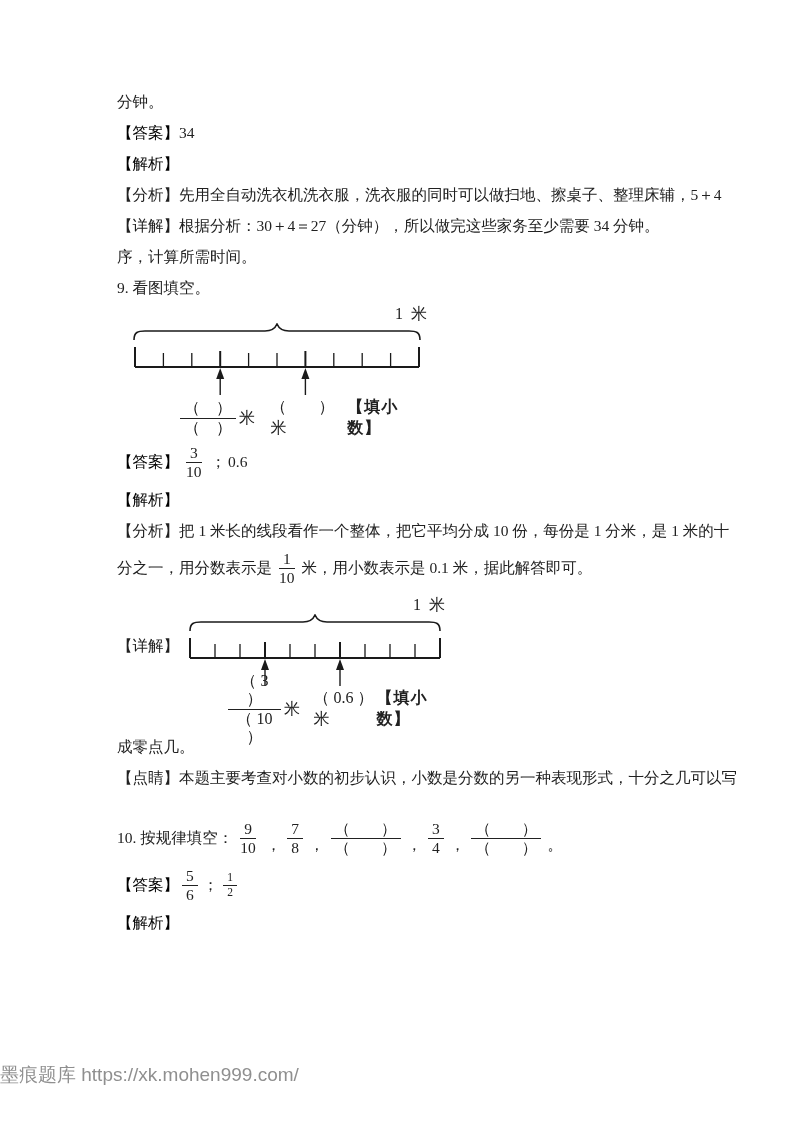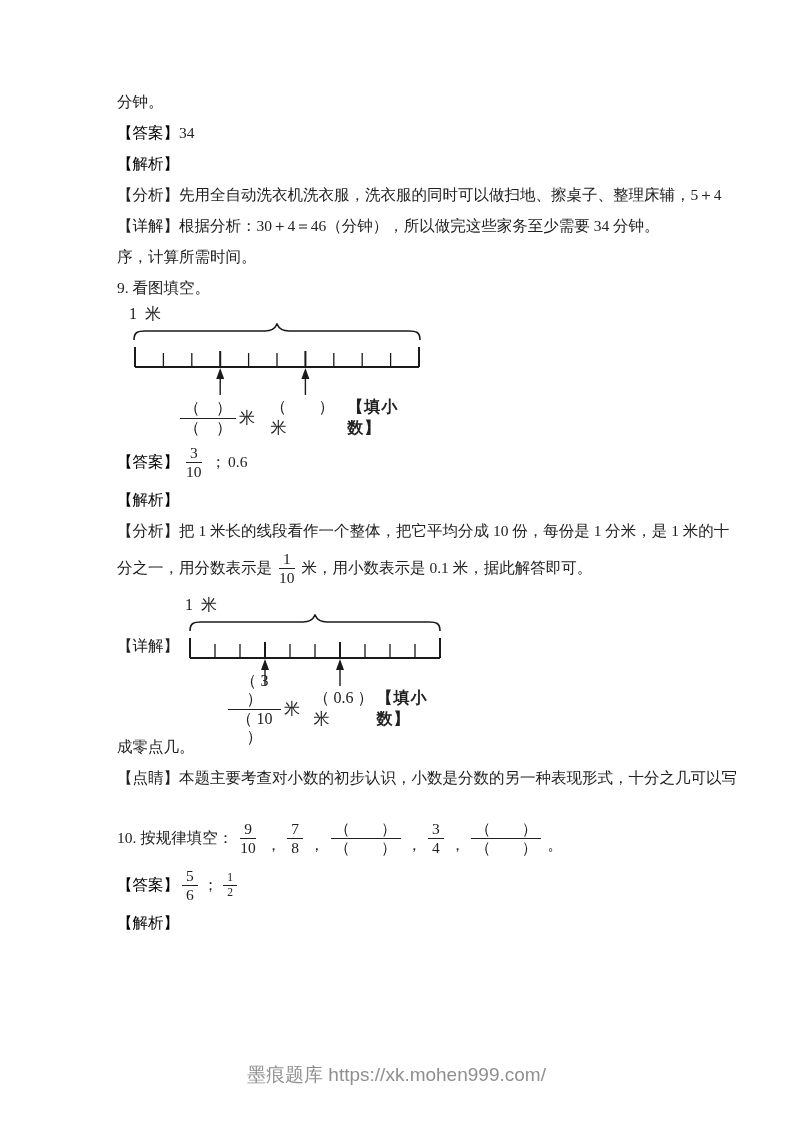--- a/index.html
+++ b/index.html
@@ -28,48 +28,48 @@
   .frac .fd{padding:0 4px}
   .frac.small{font-size:11.5px}
   .frac.small .fn{border-bottom-width:1px}
   
   .fline{display:flex;align-items:center;height:44px;line-height:1.2}
   .fline .sep{padding:0 2px}
   .q10line{height:50px;margin-top:20px}
   .q10line .comma{position:relative;top:7px;padding:0 3px}
   
   .diagram{width:300px;margin:2px 0 2px 12px}
-  .dlabel{text-align:left;font-size:16px;line-height:18px;letter-spacing:2px}
+  .dlabel{text-align:right;font-size:16px;line-height:18px;letter-spacing:2px}
   .dcaption{display:flex;align-items:center;margin-top:1px;font-size:16px;height:40px}
   .dcaption .gap{display:inline-block;width:16px}
   .dcaption .note{font-weight:bold;letter-spacing:1px}
   .d2wrap{position:relative;padding-left:68px;margin-top:6px}
   .d2wrap .dlabel-side{position:absolute;left:0;top:40px;font-size:15.5px}
   .d2wrap .diagram{margin-left:0;width:262px}
   svg{display:block}
   .footer{
     position:absolute;left:0;top:1062px;width:793px;
-    text-align:center;
+    text-align:left;
     font-family:"Liberation Sans","DejaVu Sans",sans-serif;
     font-size:19px;color:#8f8f8f;
   }
 </style>
 </head>
 <body>
 
 <div class="content">
 
   <p class="line">分钟。</p>
 
   <p class="line"><span class="blue">【答案】</span><span>34</span></p>
 
   <p class="line"><span class="blue">【解析】</span></p>
 
   <p class="line">【分析】先用全自动洗衣机洗衣服，洗衣服的同时可以做扫地、擦桌子、整理床辅，5＋4</p>
-  <p class="line">【详解】根据分析：30＋4＝46（分钟），所以做完这些家务至少需要 34 分钟。</p>
+  <p class="line">【详解】根据分析：30＋4＝27（分钟），所以做完这些家务至少需要 34 分钟。</p>
   <p class="line">序，计算所需时间。</p>
 
   <p class="line">9. 看图填空。</p>
 
   <div class="diagram">
     <div class="dlabel">1 米</div>
     <svg width="296" height="74" viewBox="0 0 296 74">
 
       <path d="M5,17 C5,9 9,8 16,8 L136,8 Q145,8 148,1 Q151,8 160,8 L280,8 C287,8 291,9 291,17" fill="none" stroke="#1a1a1a" stroke-width="1.6"></path>
 

